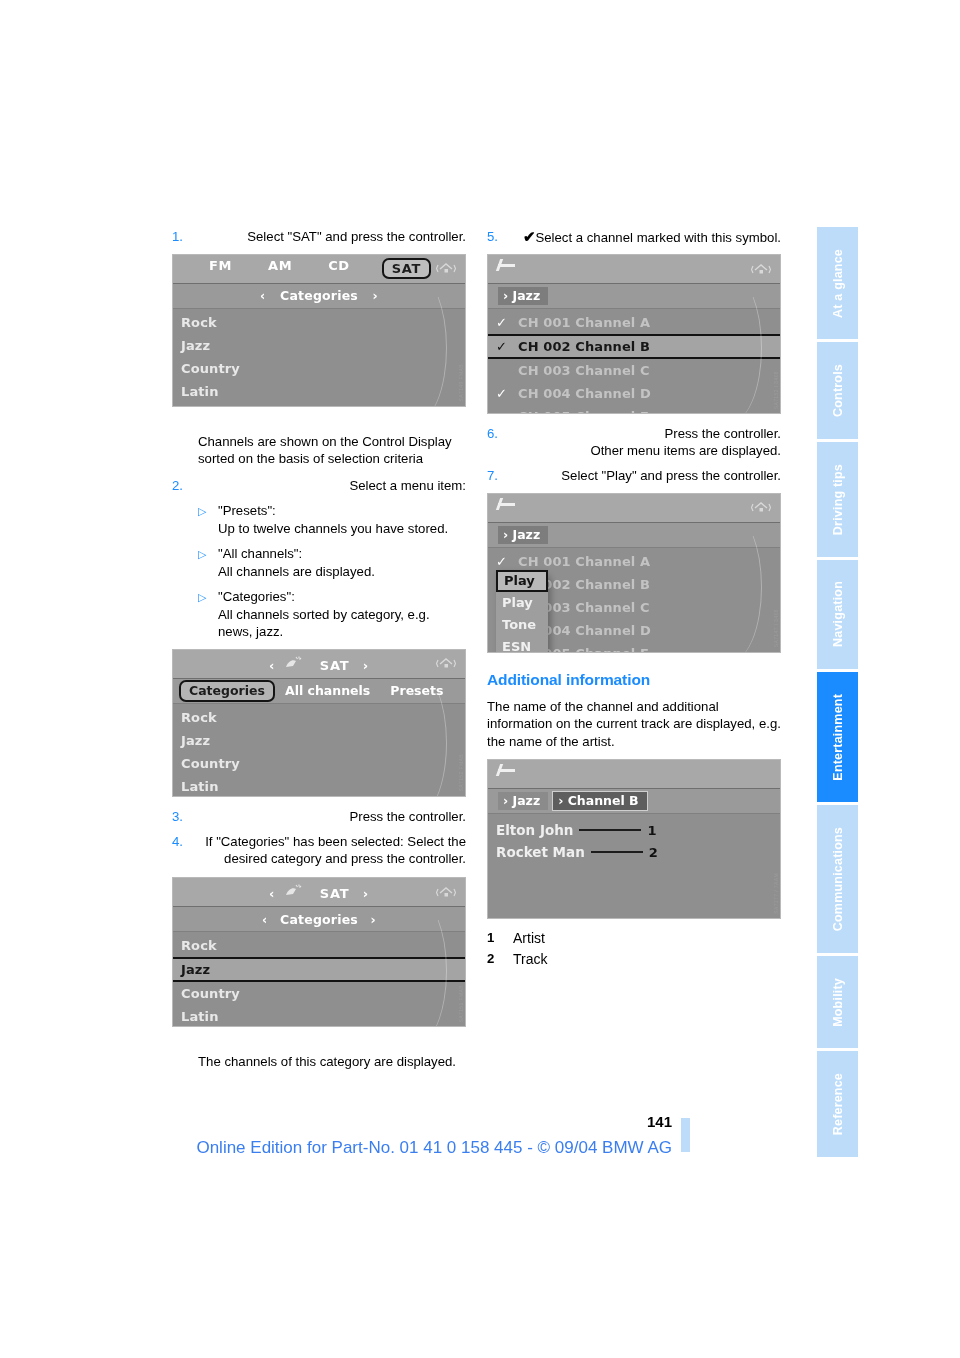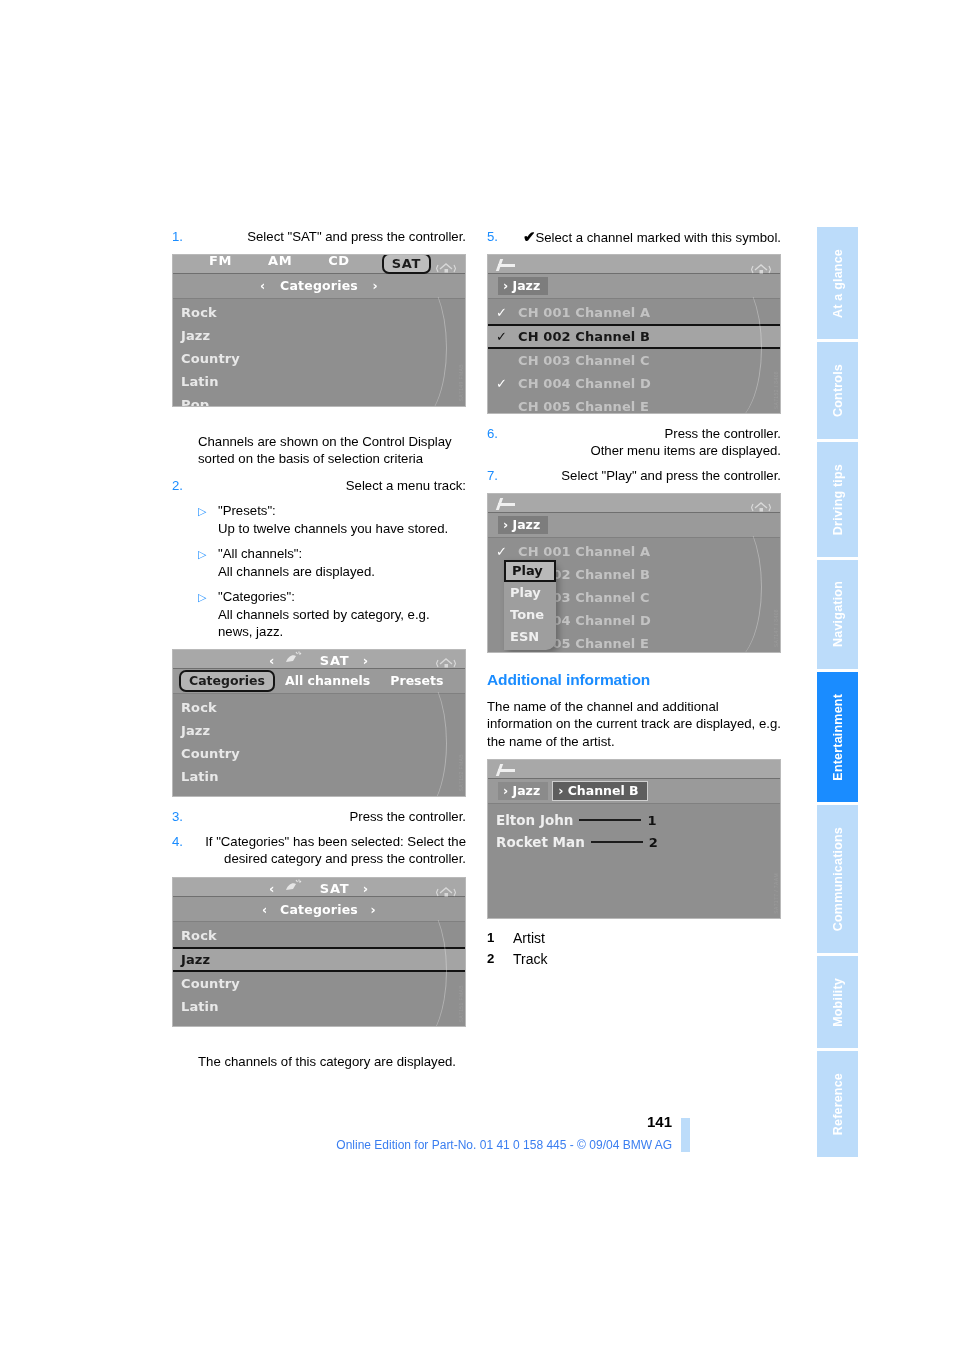--- a/index.html
+++ b/index.html
@@ -105,21 +105,21 @@
   }
   .shot .arc {
     position: absolute; left: -26px; top: -24px;
     width: 64px; height: 150px;
     border-right: 1.5px solid rgba(255,255,255,0.32);
     border-radius: 50%;
   }
 
   
   .sbar {
-    height: 19px; background: #a8a8a8;
+    height: 29px; background: #a8a8a8;
     display: flex; align-items: center; position: relative;
     border-bottom: 1px solid #6f6f6f;
   }
   .sbar .mode {
     color: #ffffff; font-size: 13px; font-weight: bold;
     letter-spacing: 0.6px; padding: 0 4px;
   }
   .sbar .modes { display: flex; gap: 28px; margin-left: 32px; }
   .sbar .mode.sel {
     background: #bdbdbd; color: #1d1d1d;
@@ -181,21 +181,21 @@
     border-top: 2px solid #121212; border-bottom: 2px solid #121212;
     height: 25px;
   }
   .srow .ck { width: 22px; flex: 0 0 22px; font-size: 13px; }
   .srow .ck.on { color: #ffffff; }
   .srow .ck.off { color: transparent; }
   .srow.sel .ck.on { color: #111; }
 
   
   .popup {
-    position: absolute; left: 16px; top: 22px;
+    position: absolute; left: 8px; top: 22px;
     width: 52px; background: #9e9e9e;
     box-shadow: 3px 3px 6px rgba(0,0,0,0.28);
     z-index: 5; border-radius: 0 10px 10px 0;
     padding-bottom: 2px;
   }
   .popup .pitem {
     height: 22px; display: flex; align-items: center;
     padding-left: 6px; color: #f0f0f0;
     font-size: 13px; font-weight: bold;
   }
@@ -228,21 +228,21 @@
     transform: skewX(-20deg);
   }
 
   
   .pagenum {
     position: absolute; left: 0; top: 1113px; width: 672px;
     text-align: right; font-size: 15px; font-weight: bold; color: #000;
   }
   .editionline {
     position: absolute; left: 0; top: 1138px; width: 672px;
-    text-align: right; font-size: 12px; color: #3a7ef0;
+    text-align: right; font-size: 17px; color: #3a7ef0;
   }
   .pagemark {
     position: absolute; left: 681px; top: 1118px;
     width: 9px; height: 34px; background: #bcdcfa;
   }
   .watermark {
     position: absolute; left: 0; top: 1320px; width: 953px;
     text-align: right; font-size: 19px; color: #9d9d9d;
   }
 </style>
@@ -320,21 +320,21 @@
       <div class="arcwrap">
           <div class="arc"></div>
         </div>
       <div class="code">SA7149 FMAB</div>
     </div>
 
     <div class="para indent">Channels are shown on the Control Display sorted on the basis of selection criteria</div>
 
     <div class="step">
       <div class="num">2.</div>
-      <div class="body">Select a menu track:</div>
+      <div class="body">Select a menu item:</div>
     </div>
 
     <div class="bullet">
       <div class="tri">▷</div>
       <div class="body">
         <div>"Presets":</div>
         <div>Up to twelve channels you have stored.</div>
       </div>
     </div>
     <div class="bullet">

